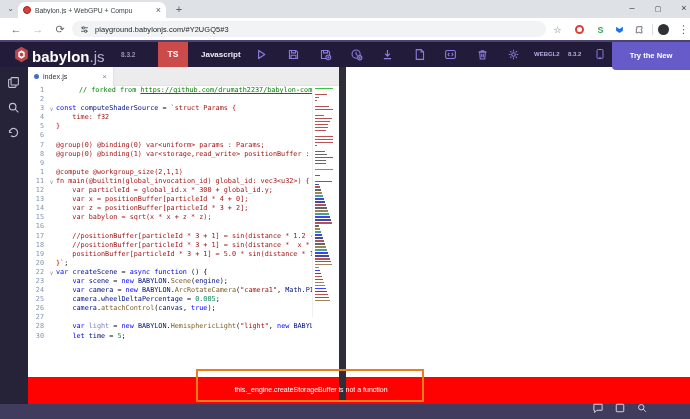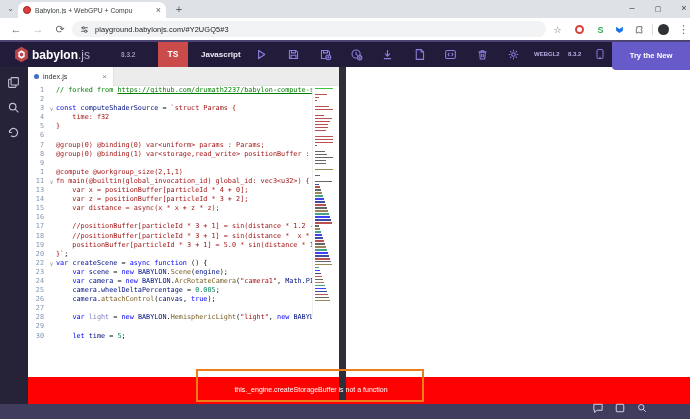--- a/index.html
+++ b/index.html
@@ -29,21 +29,21 @@
   .urlpill .url{font-size:7.4px;color:#202124;margin-left:6px;letter-spacing:.1px;}
   .tbicon{position:absolute;top:4px;width:15px;height:15px;display:flex;align-items:center;justify-content:center;
     font-size:9px;color:#5f6368;}
   .extdot{width:9px;height:9px;border-radius:50%;}
   .avatar{width:11px;height:11px;border-radius:50%;background:#2f3136;}
   .tbsep{position:absolute;left:652px;top:6px;width:1px;height:11px;background:#dadce0;}
   
   .pstrip{position:absolute;left:0;top:40px;width:690px;height:2px;background:#4c4370;}
   .pghead{position:absolute;left:0;top:42px;width:690px;height:25px;background:#221b3a;}
   .logo{position:absolute;left:13px;top:4px;}
-  .brand{position:absolute;left:32px;top:6px;font-size:12px;color:#fff;font-weight:bold;}
+  .brand{position:absolute;left:32px;top:6px;font-size:15px;color:#fff;font-weight:bold;}
   .brand .sfx{font-weight:normal;color:#b9b3cc;}
   .ver{position:absolute;left:121px;top:9px;font-size:6.5px;color:#9a93b5;font-weight:bold;}
   .tsbtn{position:absolute;left:158px;top:0;width:30px;height:25px;background:#cb4a4a;
     color:#fff;font-weight:bold;font-size:8.5px;text-align:center;line-height:25px;}
   .jslabel{position:absolute;left:201px;top:8px;font-size:8px;color:#eceaf6;font-weight:bold;}
   .hicon{position:absolute;top:6px;width:14px;height:14px;}
   .hicon svg{display:block;}
   .webgl{position:absolute;left:534px;top:9px;font-size:6px;color:#b6aee0;font-weight:bold;}
   .engver{position:absolute;left:568px;top:9px;font-size:6px;color:#b6aee0;font-weight:bold;}
   .inspbtn{position:absolute;left:612px;top:0;width:78px;height:28px;background:#675ac9;
@@ -59,21 +59,21 @@
   .etab .dot{width:5px;height:5px;border-radius:50%;background:#3f6ec6;flex:none;}
   .etab .ename{font-size:7.2px;color:#333;margin-left:4px;flex:1;}
   .etab .eclose{font-size:8px;color:#888;flex:none;}
   
   .codearea{position:absolute;left:28px;top:86px;width:284px;height:291px;background:#fff;
     overflow:hidden;font-family:"DejaVu Sans Mono",monospace;font-size:6.8px;}
   .cline{height:9.1px;line-height:9.1px;display:flex;white-space:pre;}
   .cline .ln{width:16px;text-align:right;color:#8095b0;flex:none;padding-right:3px;}
   .cline .fold{width:9px;color:#9a9a9a;flex:none;font-size:6px;text-align:center;}
   .cline .ct{flex:1;overflow:hidden;white-space:pre;}
-  .cm{color:#008000;} .lnk{color:#008000;text-decoration:underline;}
+  .cm{color:#008000;margin-left:23px;} .lnk{color:#008000;text-decoration:underline;}
   .kw{color:#0000ff;} .str{color:#a31515;} .id{color:#001080;}
   .fn{color:#795e26;} .num{color:#098658;} .pl{color:#000;}
   .idg{color:#001080;opacity:.55;text-align:center;}
   .minimap{position:absolute;left:312px;top:87px;width:24px;height:230px;background:#fff;
     border-left:1px solid #f0f0f0;padding-top:1px;box-sizing:border-box;}
   .mbar{height:1.4px;margin:0 0 1.6px 2px;opacity:.75;}
   .divider{position:absolute;left:339px;top:67px;width:7px;height:334px;background:#2e2d3a;z-index:6;}
   .canvas{position:absolute;left:346px;top:67px;width:344px;height:310px;background:#fff;}
   
   .errorbar{position:absolute;left:0;top:377px;width:690px;height:27px;background:#fe0202;z-index:5;}
@@ -254,36 +254,36 @@
       <div class="cline"><span class="ln">2</span><span class="fold"></span><span class="ct"></span></div>
       <div class="cline"><span class="ln">3</span><span class="fold">∨</span><span class="ct"><span class="kw">const </span><span class="id">computeShaderSource</span><span class="pl"> = </span><span class="str">`struct Params {</span></span></div>
       <div class="cline"><span class="ln">4</span><span class="fold"></span><span class="ct"><span class="str">    time: f32</span></span></div>
       <div class="cline"><span class="ln">5</span><span class="fold"></span><span class="ct"><span class="str">}</span></span></div>
       <div class="cline"><span class="ln">6</span><span class="fold"></span><span class="ct"></span></div>
       <div class="cline"><span class="ln">7</span><span class="fold"></span><span class="ct"><span class="str">@group(0) @binding(0) var&lt;uniform&gt; params : Params;</span></span></div>
       <div class="cline"><span class="ln">8</span><span class="fold"></span><span class="ct"><span class="str">@group(0) @binding(1) var&lt;storage,read_write&gt; positionBuffer : array&lt;f32&gt;;</span></span></div>
       <div class="cline"><span class="ln">9</span><span class="fold"></span><span class="ct"></span></div>
       <div class="cline"><span class="ln">1</span><span class="fold"></span><span class="ct"><span class="str">@compute @workgroup_size(2,1,1)</span></span></div>
       <div class="cline"><span class="ln">11</span><span class="fold">∨</span><span class="ct"><span class="str">fn main(@builtin(global_invocation_id) global_id: vec3&lt;u32&gt;) {</span></span></div>
+      <div class="cline"><span class="ln">12</span><span class="fold"></span><span class="ct"><span class="str">    var particleId = global_id.x * 300 + global_id.y;</span></span></div>
       <div class="cline"><span class="ln">13</span><span class="fold"></span><span class="ct"><span class="str">    var x = positionBuffer[particleId * 4 + 0];</span></span></div>
       <div class="cline"><span class="ln">14</span><span class="fold"></span><span class="ct"><span class="str">    var z = positionBuffer[particleId * 3 + 2];</span></span></div>
-      <div class="cline"><span class="ln">15</span><span class="fold"></span><span class="ct"><span class="str">    var distance = async(x * x + z * z);</span></span></div>
+      <div class="cline"><span class="ln">15</span><span class="fold"></span><span class="ct"><span class="str">    var babylon = sqrt(x * x + z * z);</span></span></div>
       <div class="cline"><span class="ln">16</span><span class="fold"></span><span class="ct"></span></div>
       <div class="cline"><span class="ln">17</span><span class="fold"></span><span class="ct"><span class="str">    //positionBuffer[particleId * 3 + 1] = sin(distance * 1.2 - param</span></span></div>
       <div class="cline"><span class="ln">18</span><span class="fold"></span><span class="ct"><span class="str">    //positionBuffer[particleId * 3 + 1] = sin(distance *  x * sin(pa</span></span></div>
       <div class="cline"><span class="ln">19</span><span class="fold"></span><span class="ct"><span class="str">    positionBuffer[particleId * 3 + 1] = 5.0 * sin(distance * 1.2 - p</span></span></div>
       <div class="cline"><span class="ln">20</span><span class="fold"></span><span class="ct"><span class="str">}`</span><span class="pl">;</span></span></div>
       <div class="cline"><span class="ln">22</span><span class="fold">∨</span><span class="ct"><span class="kw">var </span><span class="id">createScene</span><span class="pl"> = </span><span class="kw">async function</span><span class="pl"> () {</span></span></div>
       <div class="cline"><span class="ln">23</span><span class="fold"></span><span class="ct"><span class="pl">    </span><span class="kw">var </span><span class="id">scene</span><span class="pl"> = </span><span class="kw">new </span><span class="id">BABYLON</span><span class="pl">.</span><span class="fn">Scene</span><span class="pl">(</span><span class="id">engine</span><span class="pl">);</span></span></div>
       <div class="cline"><span class="ln">24</span><span class="fold"></span><span class="ct"><span class="pl">    </span><span class="kw">var </span><span class="id">camera</span><span class="pl"> = </span><span class="kw">new </span><span class="id">BABYLON</span><span class="pl">.</span><span class="fn">ArcRotateCamera</span><span class="pl">(</span><span class="str">"camera1"</span><span class="pl">, </span><span class="id">Math.PI</span></span></div>
       <div class="cline"><span class="ln">25</span><span class="fold"></span><span class="ct"><span class="pl">    </span><span class="id">camera</span><span class="pl">.</span><span class="id">wheelDeltaPercentage</span><span class="pl"> = </span><span class="num">0.005</span><span class="pl">;</span></span></div>
       <div class="cline"><span class="ln">26</span><span class="fold"></span><span class="ct"><span class="pl">    </span><span class="id">camera</span><span class="pl">.</span><span class="fn">attachControl</span><span class="pl">(</span><span class="id">canvas</span><span class="pl">, </span><span class="kw">true</span><span class="pl">);</span></span></div>
       <div class="cline"><span class="ln">27</span><span class="fold"></span><span class="ct"></span></div>
       <div class="cline"><span class="ln">28</span><span class="fold"></span><span class="ct"><span class="pl">    </span><span class="kw">var </span><span class="idg">light</span><span class="pl"> = </span><span class="kw">new </span><span class="id">BABYLON</span><span class="pl">.</span><span class="fn">HemisphericLight</span><span class="pl">(</span><span class="str">"light"</span><span class="pl">, </span><span class="kw">new </span><span class="id">BABYLON</span></span></div>
-      <div class="cline"><span class="ln">29</span><span class="fold"></span><span class="ct"></span></div>
       <div class="cline"><span class="ln">30</span><span class="fold"></span><span class="ct"><span class="pl">    </span><span class="kw">let </span><span class="id">time</span><span class="pl"> = </span><span class="num">5</span><span class="pl">;</span></span></div>
     </div>
   <div class="minimap" id="minimap">
       <div class="mbar" style="width: 18px; background: rgb(0, 170, 0);"></div>
       <div class="mbar" style="width: 2px; background: transparent;"></div>
       <div class="mbar" style="width: 12.32px; background: rgb(163, 21, 21);"></div>
       <div class="mbar" style="width: 3.64px; background: rgb(163, 21, 21);"></div>
       <div class="mbar" style="width: 2px; background: rgb(163, 21, 21);"></div>
       <div class="mbar" style="width: 2px; background: transparent;"></div>
       <div class="mbar" style="width: 14.28px; background: rgb(163, 21, 21);"></div>

